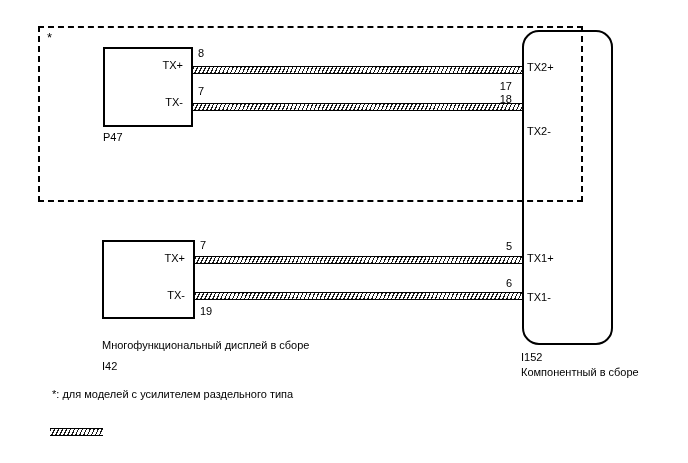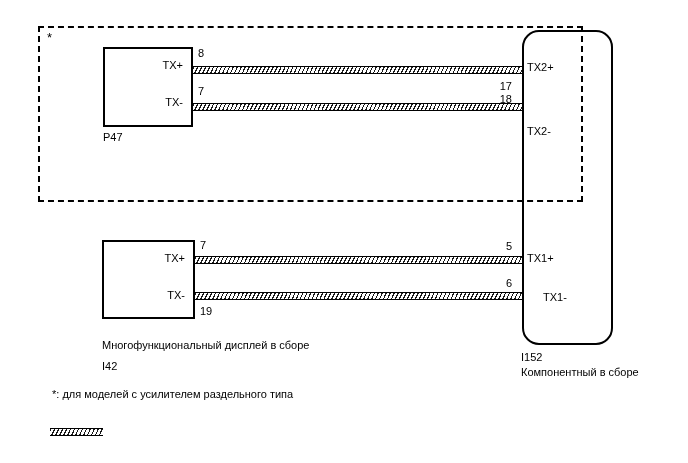--- a/index.html
+++ b/index.html
@@ -110,21 +110,21 @@
 
   <span class="abs txt" style="left:103px; top:131px;">P47</span>
 
   <span class="abs pin-num" style="left:200px; top:239px;">7</span>
   <span class="abs pin-num" style="left:200px; top:277px;margin-top:28px;">19</span>
 
   <span class="abs pin-num pin-right" style="left:496px; top:240px;">5</span>
   <span class="abs pin-num pin-right" style="left:496px; top:277px;">6</span>
 
   <span class="abs txt" style="left:527px; top:252px;">TX1+</span>
-  <span class="abs txt" style="left:527px; top:291px;margin-left:16px;">TX1-</span>
+  <span class="abs txt" style="left:527px; top:291px;">TX1-</span>
 
   <span class="abs txt" style="left:102px; top:324px;margin-top:36px;">I42</span>
   <span class="abs txt" style="left:102px; top:339px;">Многофункциональный дисплей в сборе</span>
 
   <span class="abs txt" style="left:521px; top:351px;">I152</span>
   <span class="abs txt" style="left:521px; top:366px;">Компонентный в сборе</span>
 
   <span class="abs txt" style="left:52px; top:388px;">*: для моделей с усилителем раздельного типа</span>
 
   <div class="abs wire legend-swatch"></div>

